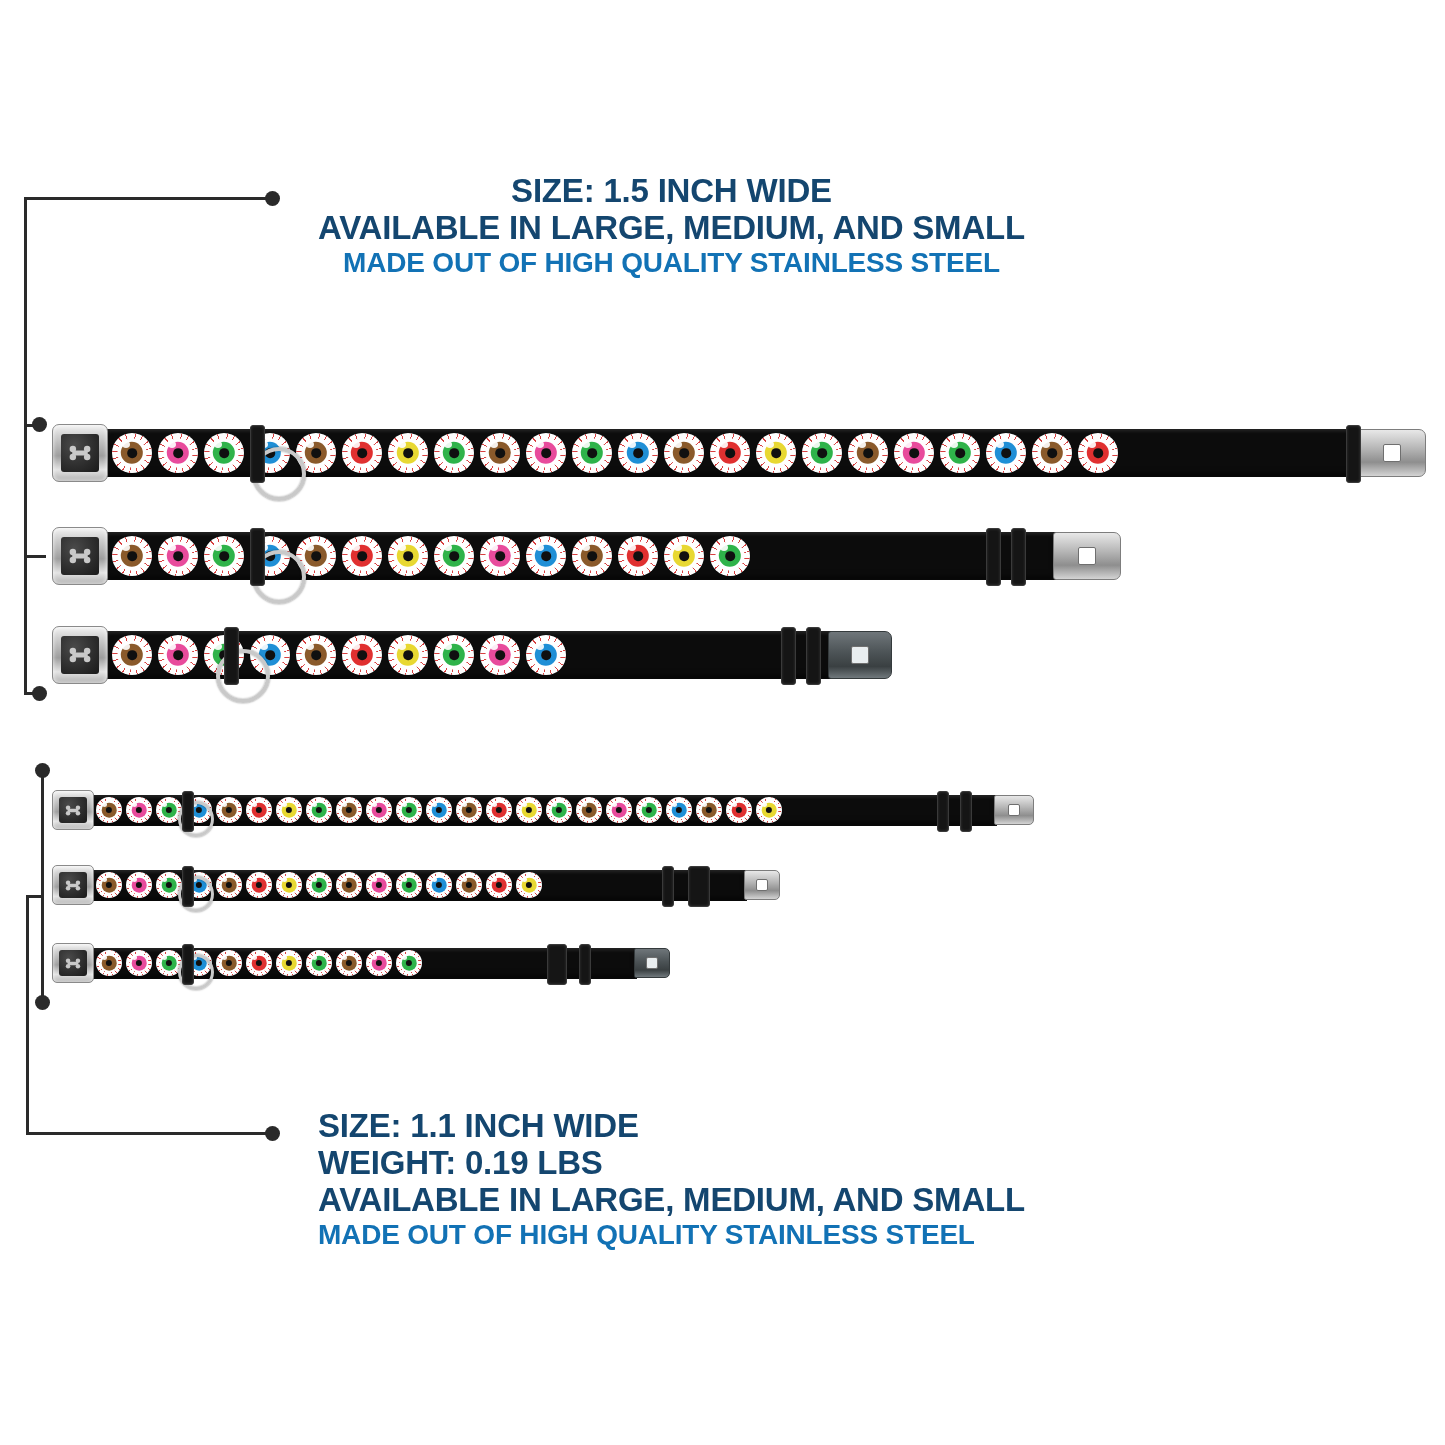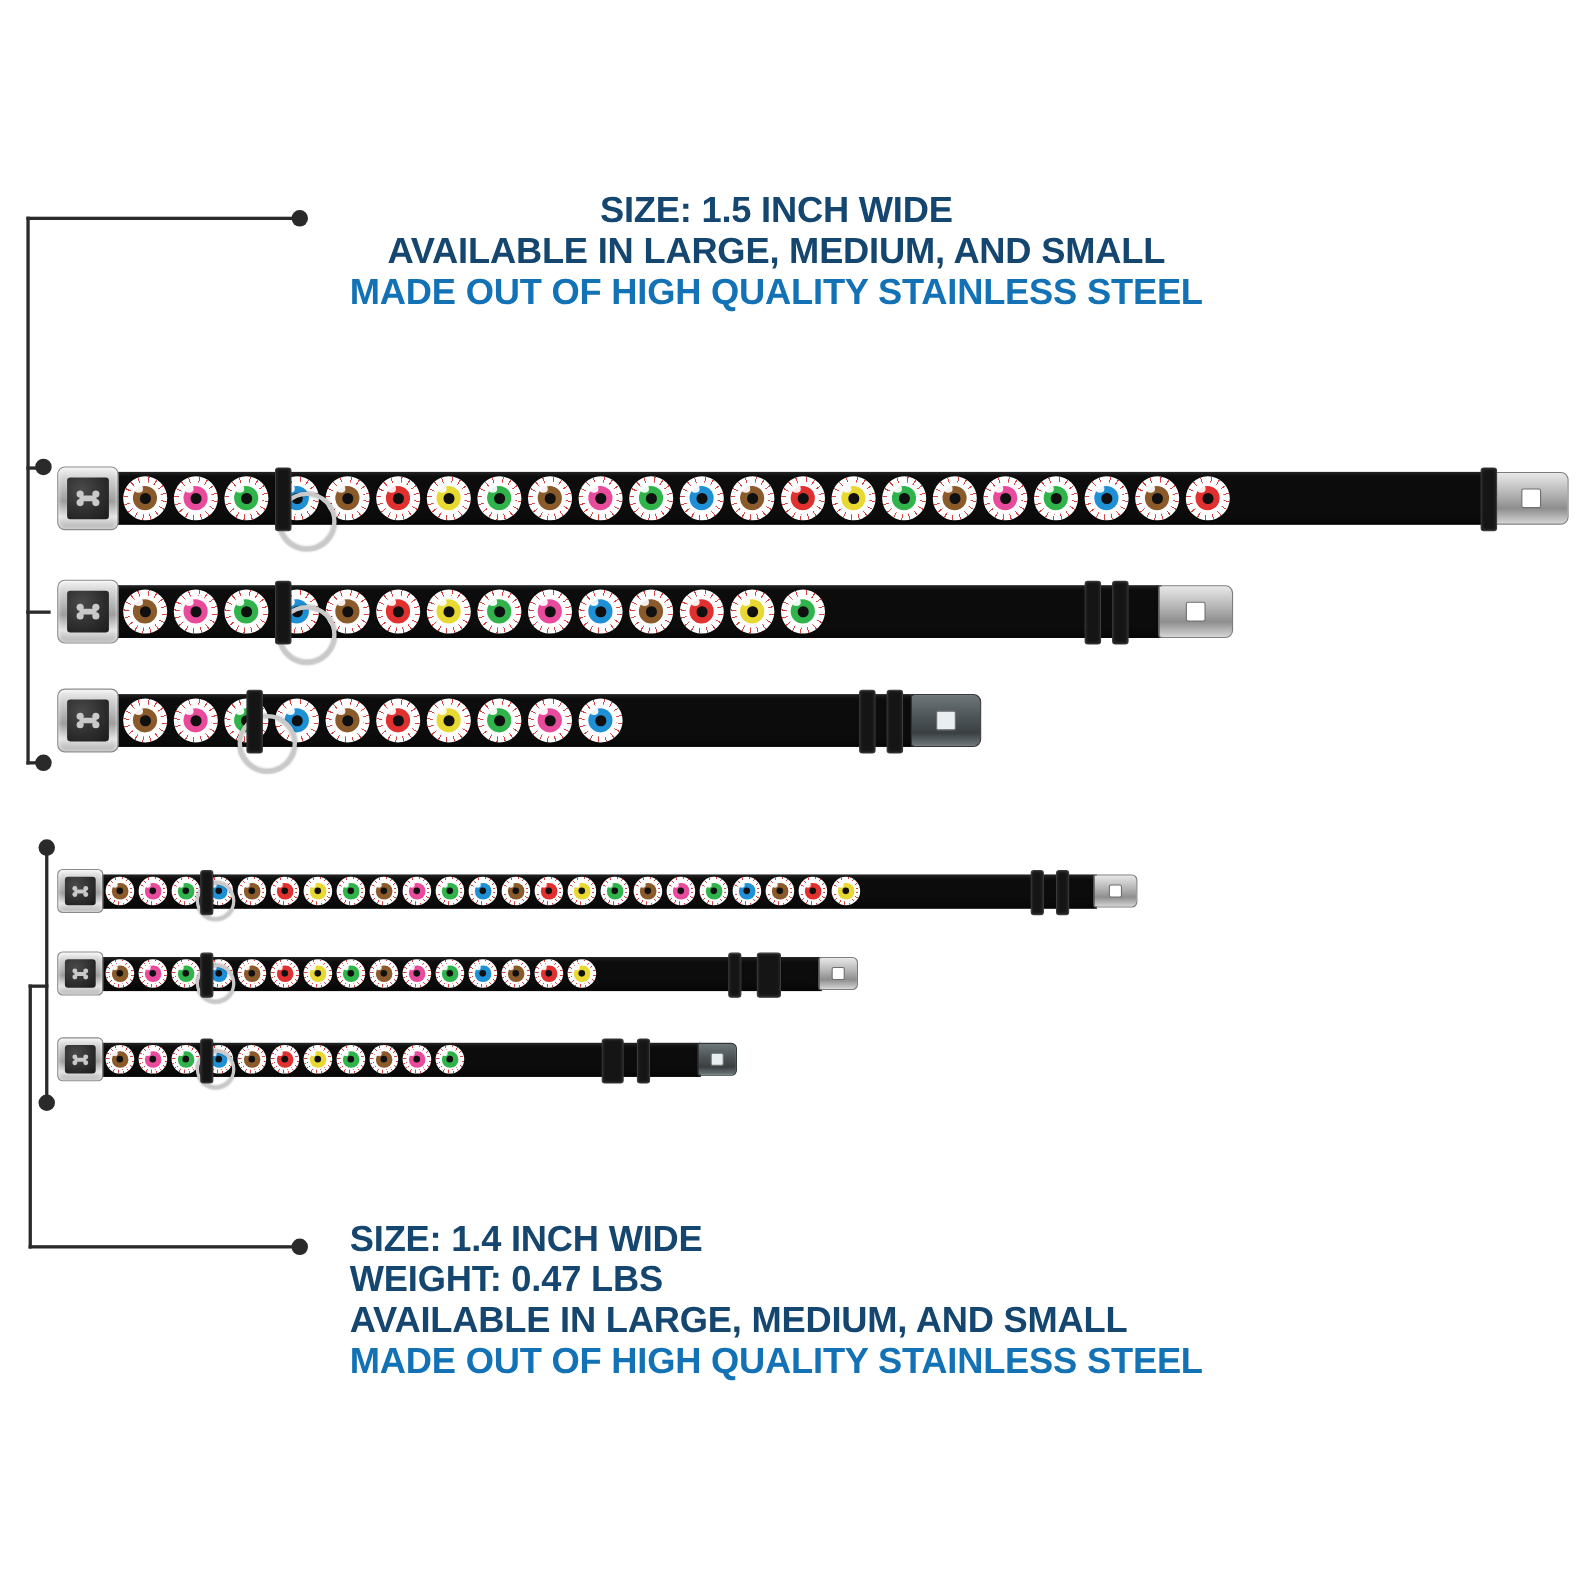--- a/index.html
+++ b/index.html
@@ -22,21 +22,21 @@
     font-weight: bold;
     letter-spacing: -0.2px;
   }
   .spec-block .line {
     white-space: nowrap;
     line-height: 1.12;
   }
   .spec-block .l1 { font-size: 33px; color: #14466f; }
   .spec-block .l2 { font-size: 33px; color: #14466f; }
   .spec-block .l3 { font-size: 33px; color: #14466f; }
-  .spec-block .l4 { font-size: 33px; color: #1272b5; }
+  .spec-block .l4 { font-size: 28px; color: #1272b5; }
 
   #spec-top { left: 318px; top: 173px; text-align: center; }
   #spec-bottom { left: 318px; top: 1108px; }
 
   
   .leader {
     position: absolute;
     background: #2a2a2a;
   }
   .dot {
@@ -207,22 +207,22 @@
 </head>
 <body>
 
 <div class="spec-block" id="spec-top">
   <div class="line l1">SIZE: 1.5 INCH WIDE</div>
   <div class="line l3">AVAILABLE IN LARGE, MEDIUM, AND SMALL</div>
   <div class="line l4">MADE OUT OF HIGH QUALITY STAINLESS STEEL</div>
 </div>
 
 <div class="spec-block" id="spec-bottom">
-  <div class="line l1">SIZE: 1.4 INCH WIDE</div>
-  <div class="line l2">WEIGHT: 0.47 LBS</div>
+  <div class="line l1">SIZE: 1.1 INCH WIDE</div>
+  <div class="line l2">WEIGHT: 0.19 LBS</div>
   <div class="line l3">AVAILABLE IN LARGE, MEDIUM, AND SMALL</div>
   <div class="line l4">MADE OUT OF HIGH QUALITY STAINLESS STEEL</div>
 </div>
 
 <div>
   <div class="dot" style="left:265px; top:191px;"></div>
   <div class="leader" style="left:24px; top:197px; width:248px; height:3px;"></div>
   <div class="leader" style="left:24px; top:197px; width:3px; height:361px;"></div>
   <div class="leader" style="left:24px; top:424px; width:22px; height:3px;"></div>
   <div class="dot" style="left:32px; top:417px;"></div>

